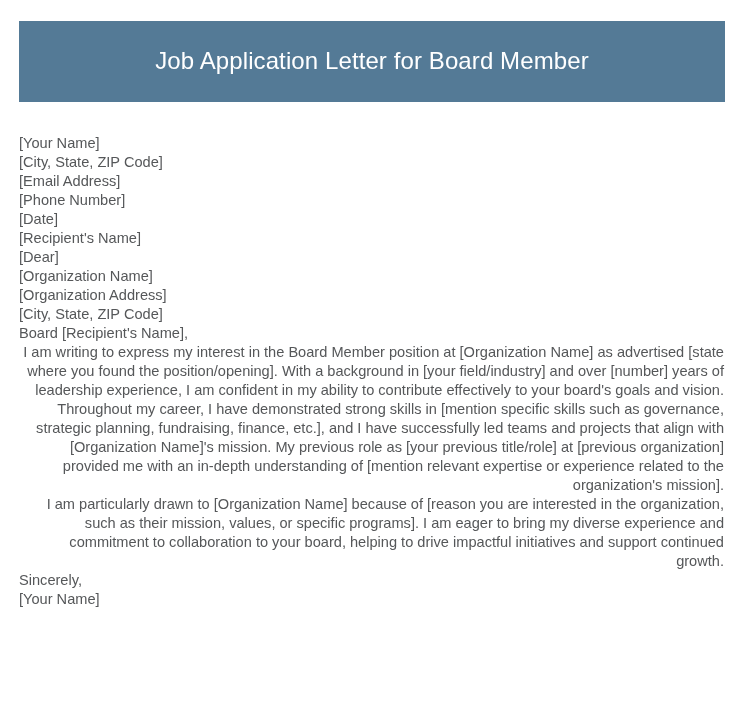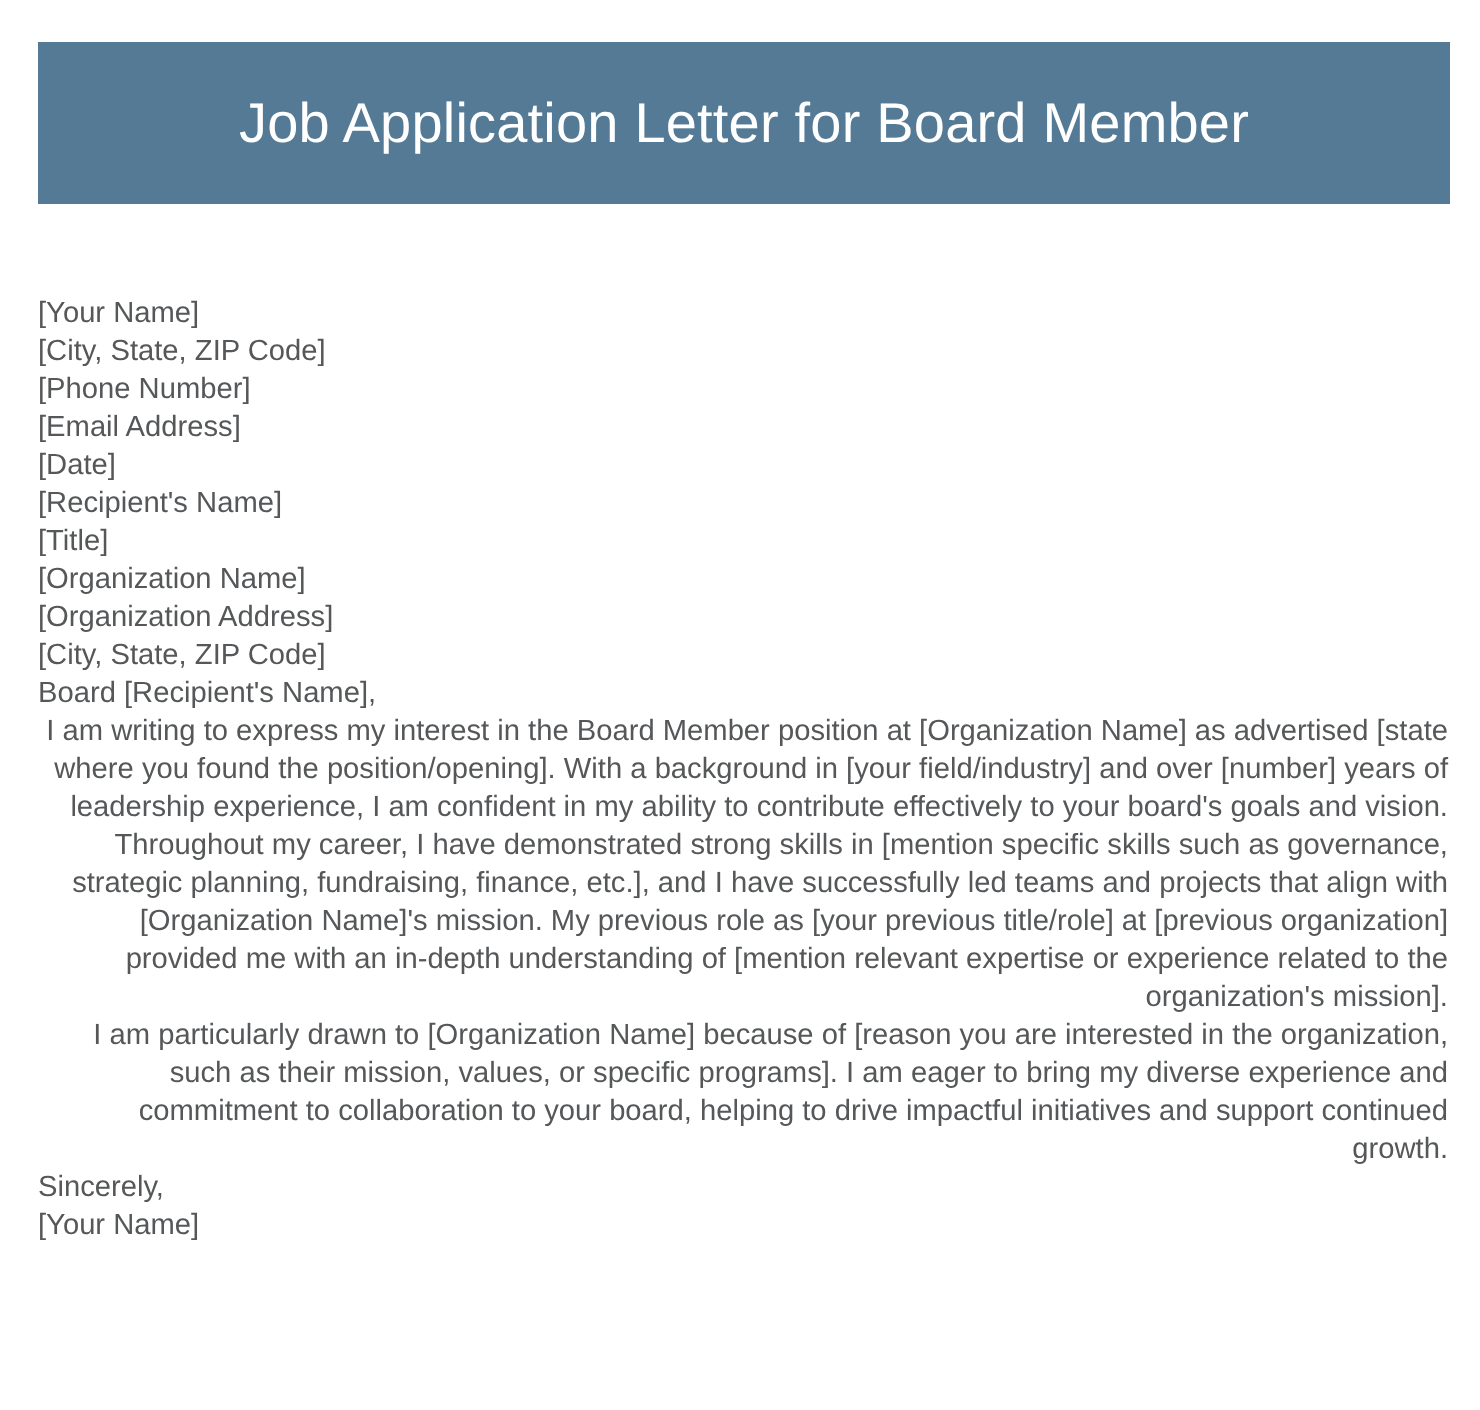--- a/index.html
+++ b/index.html
@@ -28,37 +28,36 @@
     height: 81px;
     background: #547a96;
     display: flex;
     align-items: center;
     justify-content: center;
     box-sizing: border-box;
   }
   .doc-title {
     color: #ffffff;
     font-family: "Liberation Sans", sans-serif;
-    font-size: 28px;
+    font-size: 24px;
     font-weight: 400;
     letter-spacing: 0.1px;
     line-height: 1.2;
     text-align: center;
     white-space: nowrap;
   }
   .letter-body {
     position: absolute;
     left: 19px;
     top: 134px;
     width: 705px;
     font-family: "Liberation Sans", sans-serif;
     font-size: 14.6px;
     line-height: 19px;
     color: #555759;
-    margin-top: 14px;
   }
   .letter-line {
     margin: 0;
     padding: 0;
     white-space: normal;
   }
   .letter-line.block {
     text-align: right;
   }
 </style>
@@ -67,25 +66,25 @@
 
 <div class="page">
 
   <div class="doc-header">
     <div class="doc-title">Job Application Letter for Board Member</div>
   </div>
 
   <div class="letter-body">
     <p class="letter-line">[Your Name]</p>
     <p class="letter-line">[City, State, ZIP Code]</p>
+    <p class="letter-line">[Email Address]</p>
     <p class="letter-line">[Phone Number]</p>
-    <p class="letter-line">[Email Address]</p>
     <p class="letter-line">[Date]</p>
     <p class="letter-line">[Recipient's Name]</p>
-    <p class="letter-line">[Title]</p>
+    <p class="letter-line">[Dear]</p>
     <p class="letter-line">[Organization Name]</p>
     <p class="letter-line">[Organization Address]</p>
     <p class="letter-line">[City, State, ZIP Code]</p>
     <p class="letter-line">Board [Recipient's Name],</p>
     <p class="letter-line block">I am writing to express my interest in the Board Member position at [Organization Name] as advertised [state where you found the position/opening]. With a background in [your field/industry] and over [number] years of leadership experience, I am confident in my ability to contribute effectively to your board's goals and vision.</p>
     <p class="letter-line block">Throughout my career, I have demonstrated strong skills in [mention specific skills such as governance, strategic planning, fundraising, finance, etc.], and I have successfully led teams and projects that align with [Organization Name]'s mission. My previous role as [your previous title/role] at [previous organization] provided me with an in-depth understanding of [mention relevant expertise or experience related to the organization's mission].</p>
     <p class="letter-line block">I am particularly drawn to [Organization Name] because of [reason you are interested in the organization, such as their mission, values, or specific programs]. I am eager to bring my diverse experience and commitment to collaboration to your board, helping to drive impactful initiatives and support continued growth.</p>
     <p class="letter-line">Sincerely,</p>
     <p class="letter-line">[Your Name]</p>
   </div>

